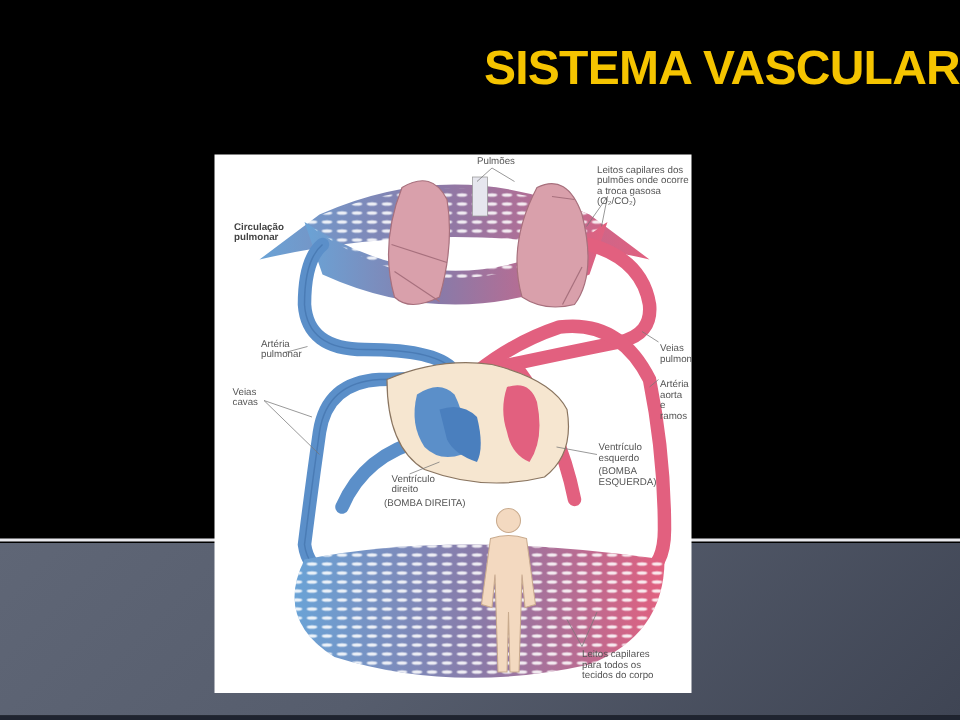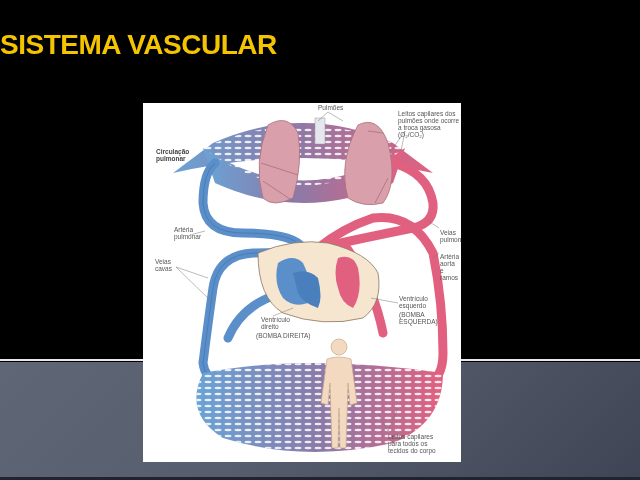--- a/index.html
+++ b/index.html
@@ -3,25 +3,25 @@
   <meta charset="utf-8">
   <style>
     html, body { margin: 0; padding: 0; }
     body {
       width: 640px; height: 480px; overflow: hidden; position: relative;
       background: #000000;
       font-family: "Liberation Sans", sans-serif;
     }
     .slide-title {
       position: absolute; left: 0; top: 20px; width: 640px;
-      text-align: left;
+      text-align: right;
       color: #f5c400;
       font-family: "Liberation Sans", sans-serif;
       font-weight: bold;
-      font-size: 28px;
+      font-size: 32px;
       letter-spacing: -0.5px;
       line-height: 50px;
     }
     .white-rule {
       position: absolute; left: 0; top: 359px; width: 640px; height: 2px;
       background: #e8e8ec;
     }
     .gray-band {
       position: absolute; left: 0; top: 362px; width: 640px; height: 115px;
       background: linear-gradient(135deg, #5f6676 0%, #565d6d 45%, #3f4554 100%);

